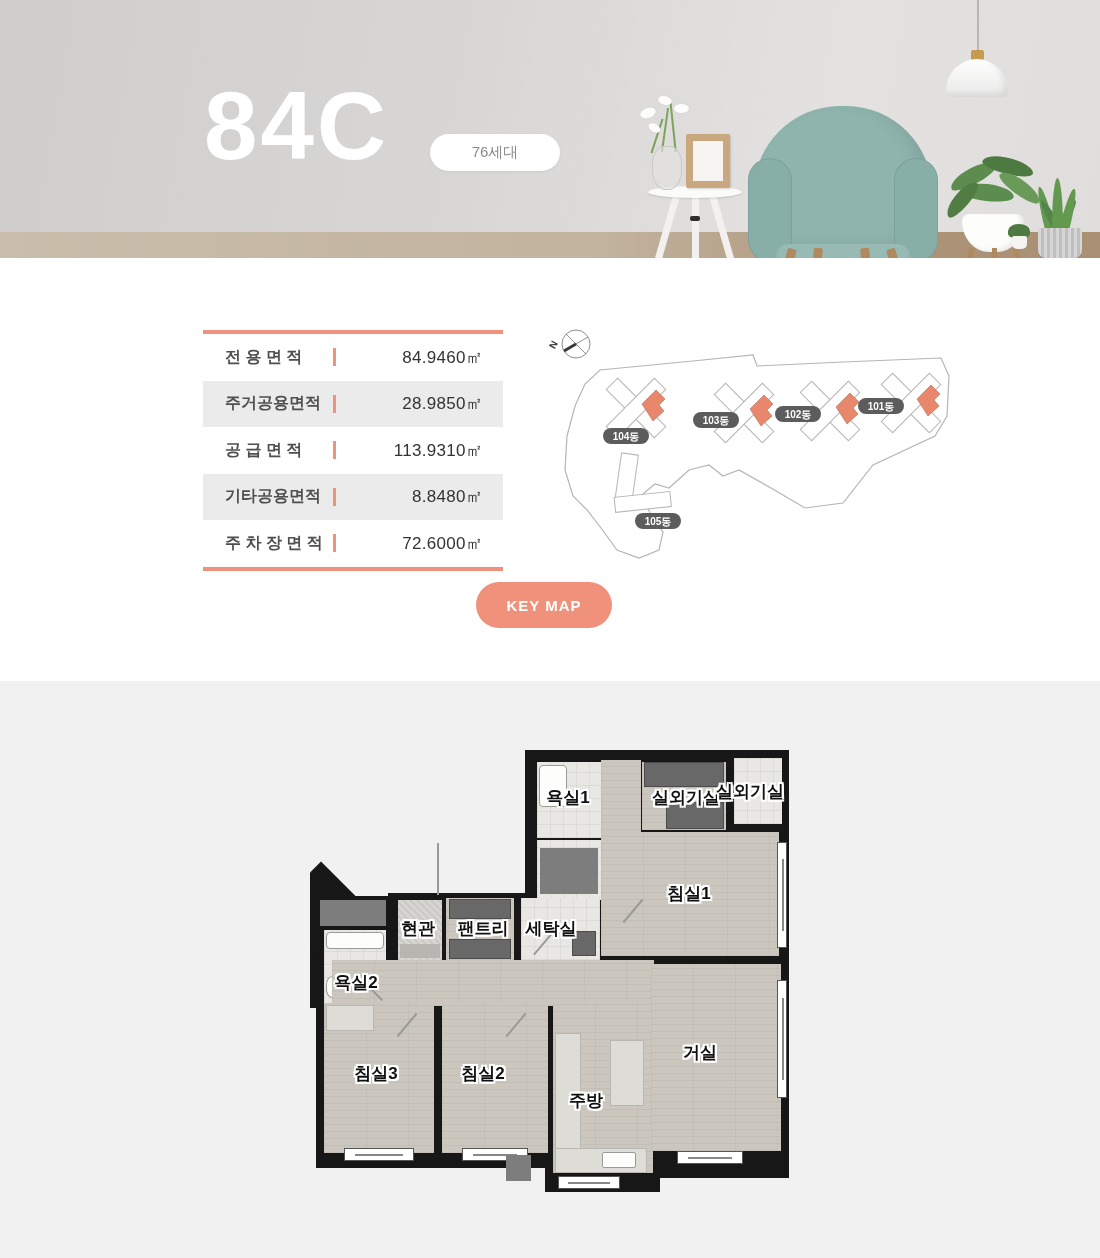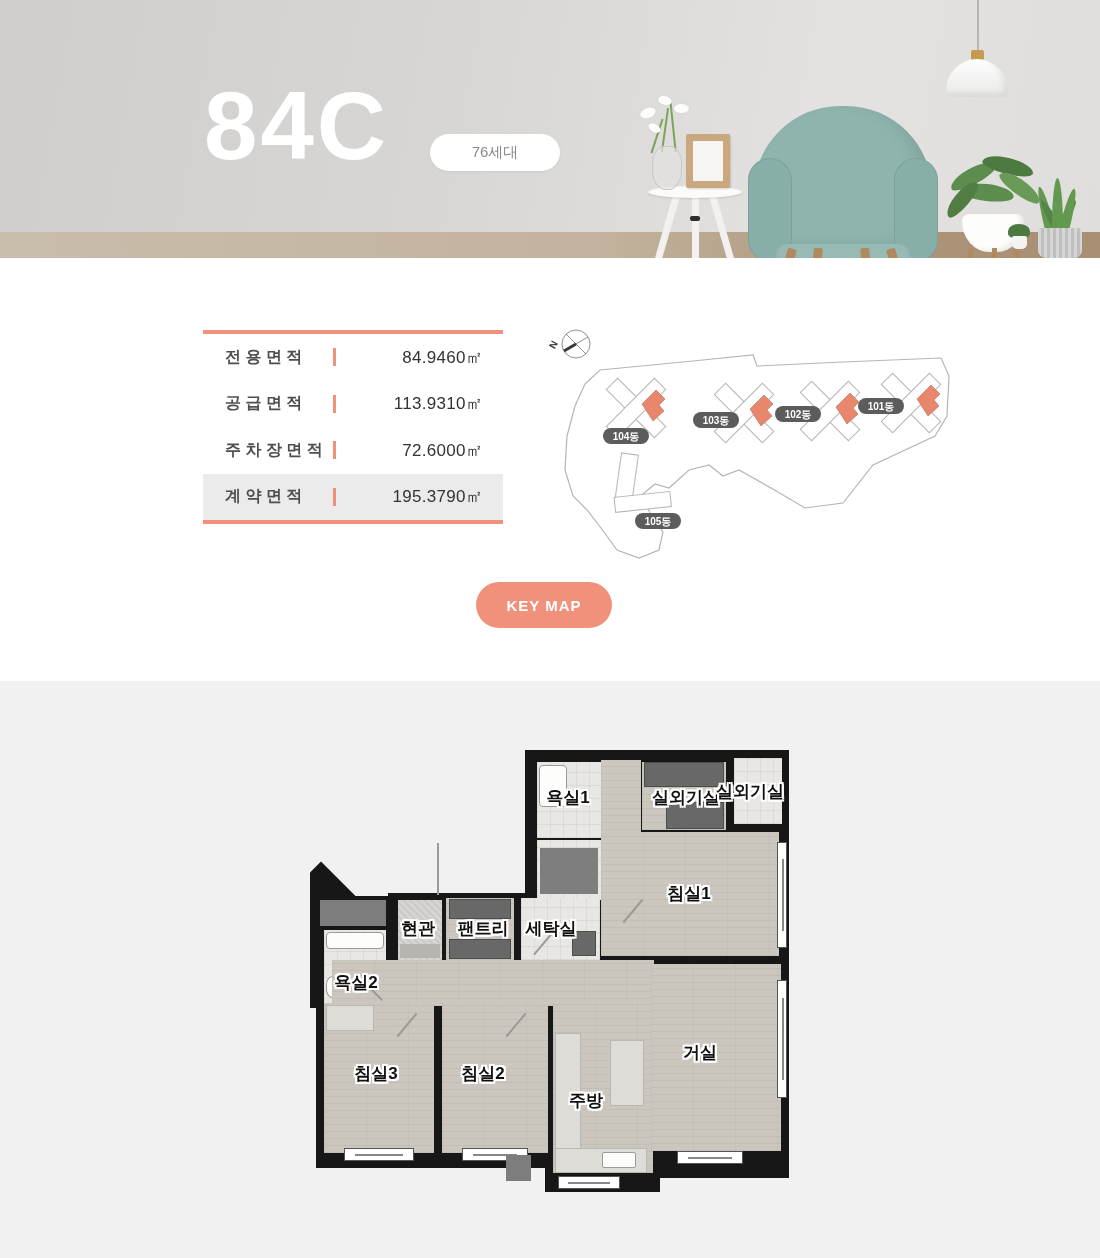--- a/index.html
+++ b/index.html
@@ -168,34 +168,39 @@
   </div>
 
   <div class="info">
 
     <div class="area-table">
       <div class="arow">
         <span class="lbl">전 용 면 적</span>
         <span class="div"></span>
         <span class="val">84.9460㎡</span>
       </div>
+      <div class="arow alt">
+        <span class="lbl">주거공용면적</span>
+        <span class="div"></span>
+        <span class="val">28.9850㎡</span>
+      </div>
       <div class="arow">
         <span class="lbl">공 급 면 적</span>
         <span class="div"></span>
         <span class="val">113.9310㎡</span>
       </div>
+      <div class="arow alt">
+        <span class="lbl">기타공용면적</span>
+        <span class="div"></span>
+        <span class="val">8.8480㎡</span>
+      </div>
       <div class="arow">
         <span class="lbl">주 차 장 면 적</span>
         <span class="div"></span>
         <span class="val">72.6000㎡</span>
-      </div>
-      <div class="arow alt">
-        <span class="lbl">계 약 면 적</span>
-        <span class="div"></span>
-        <span class="val">195.3790㎡</span>
       </div>
     </div>
 
     <svg class="sitemap" width="412" height="245" viewBox="0 0 412 245">
 
       <path d="M57,52 L150,43 L210,37 L214,48 L300,44 L398,40 L406,58 L404,98 L392,118 L330,147 L300,185 L262,190 L228,170 L196,152 L180,158 L166,147 L146,152 L126,170 L112,166 L100,176 L108,198 L120,214 L116,232 L96,240 L74,232 L58,210 L44,192 L30,178 L22,152 L24,118 L32,88 L42,66 Z" fill="#ffffff" stroke="#b5b5b5" stroke-width="1.2"></path>
 
       <g>
         <circle cx="33" cy="26" r="14" fill="none" stroke="#8f8f8f" stroke-width="1"></circle>
         <line x1="21" y1="33" x2="45" y2="19" stroke="#8f8f8f" stroke-width="1"></line>

